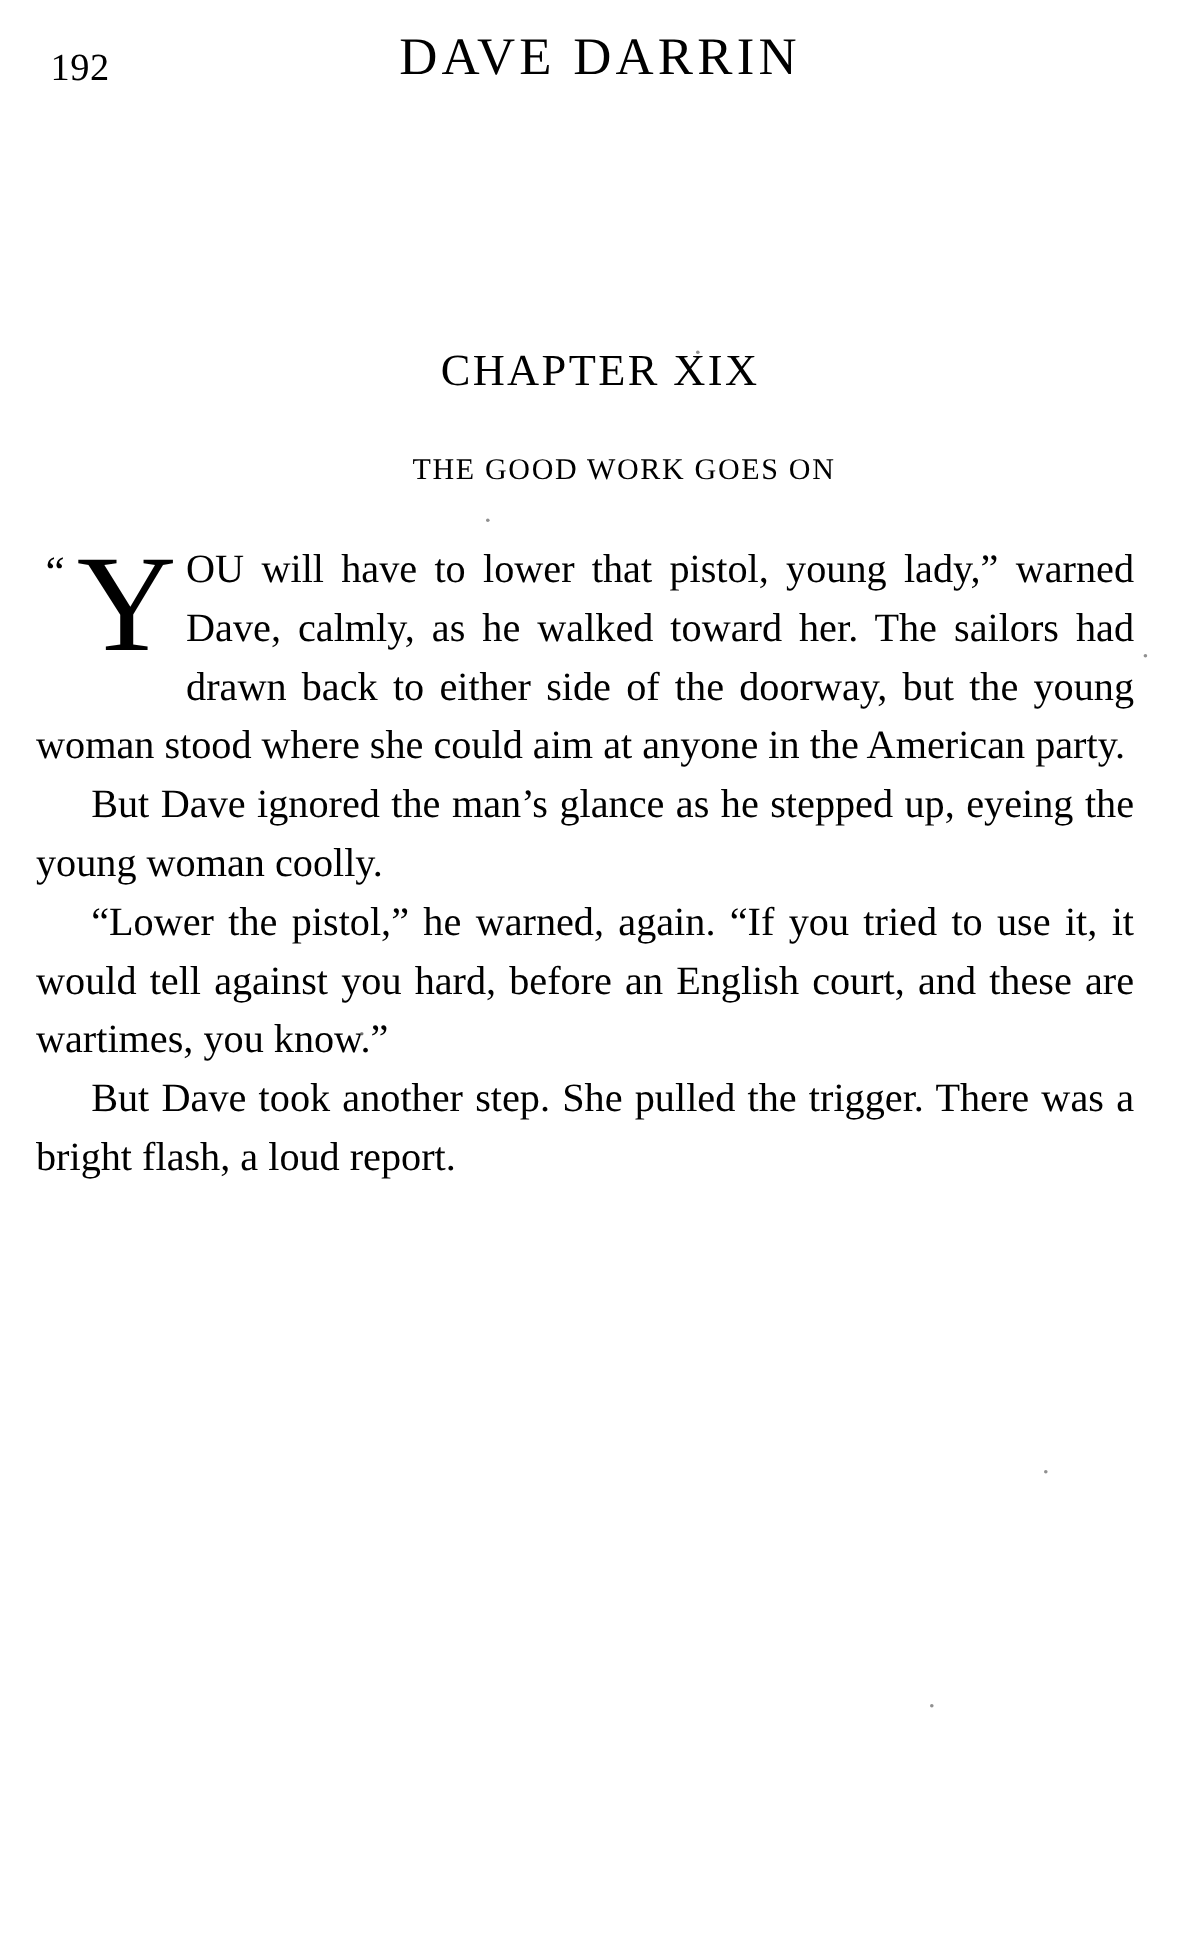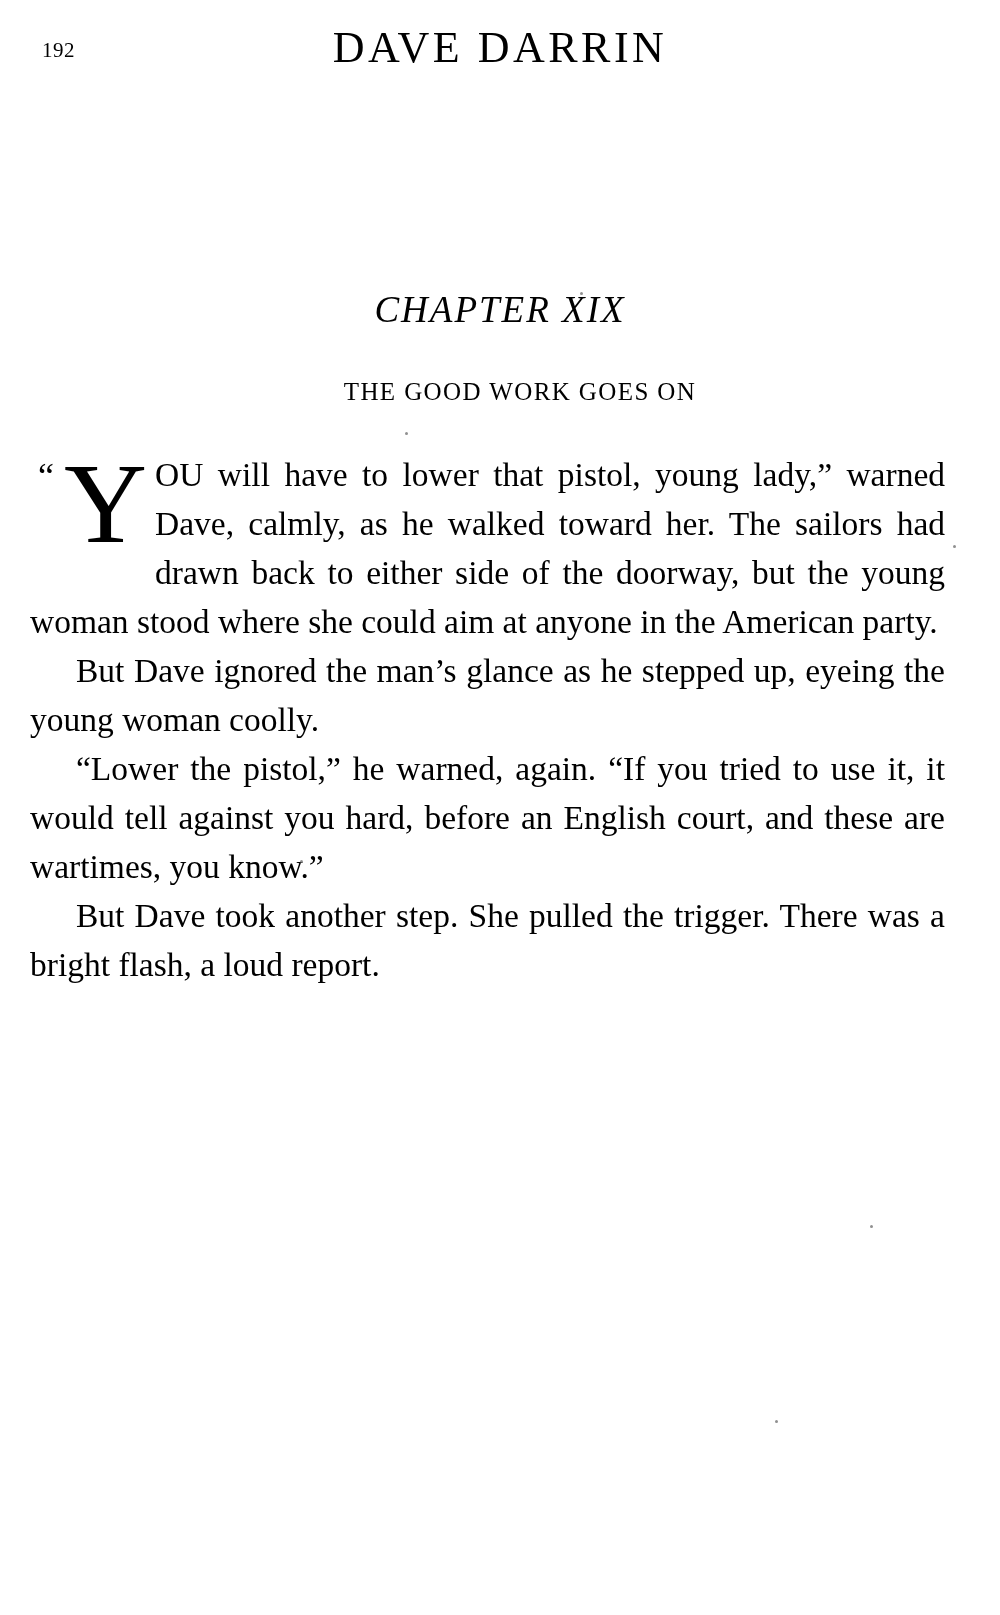--- a/index.html
+++ b/index.html
@@ -28,21 +28,21 @@
     position: absolute;
     left: 0;
     top: 22px;
     width: 1000px;
     height: 56px;
   }
   .folio {
     position: absolute;
     left: 42px;
     top: 16px;
-    font-size: 21px;
+    font-size: 32px;
     font-family: "Liberation Serif", serif;
     letter-spacing: 0.5px;
   }
   .book-title {
     position: absolute;
     left: 0;
     top: 0;
     width: 1000px;
     text-align: center;
     font-size: 44px;
@@ -52,21 +52,20 @@
 
   
   .chapter-number {
     position: absolute;
     left: 0;
     top: 288px;
     width: 1000px;
     text-align: center;
     font-size: 37px;
     letter-spacing: 2px;
-    font-style: italic;
   }
   .chapter-title {
     position: absolute;
     left: 0;
     top: 378px;
     width: 1000px;
     text-align: center;
     font-size: 25px;
     letter-spacing: 1.4px;
     padding-left: 20px;

